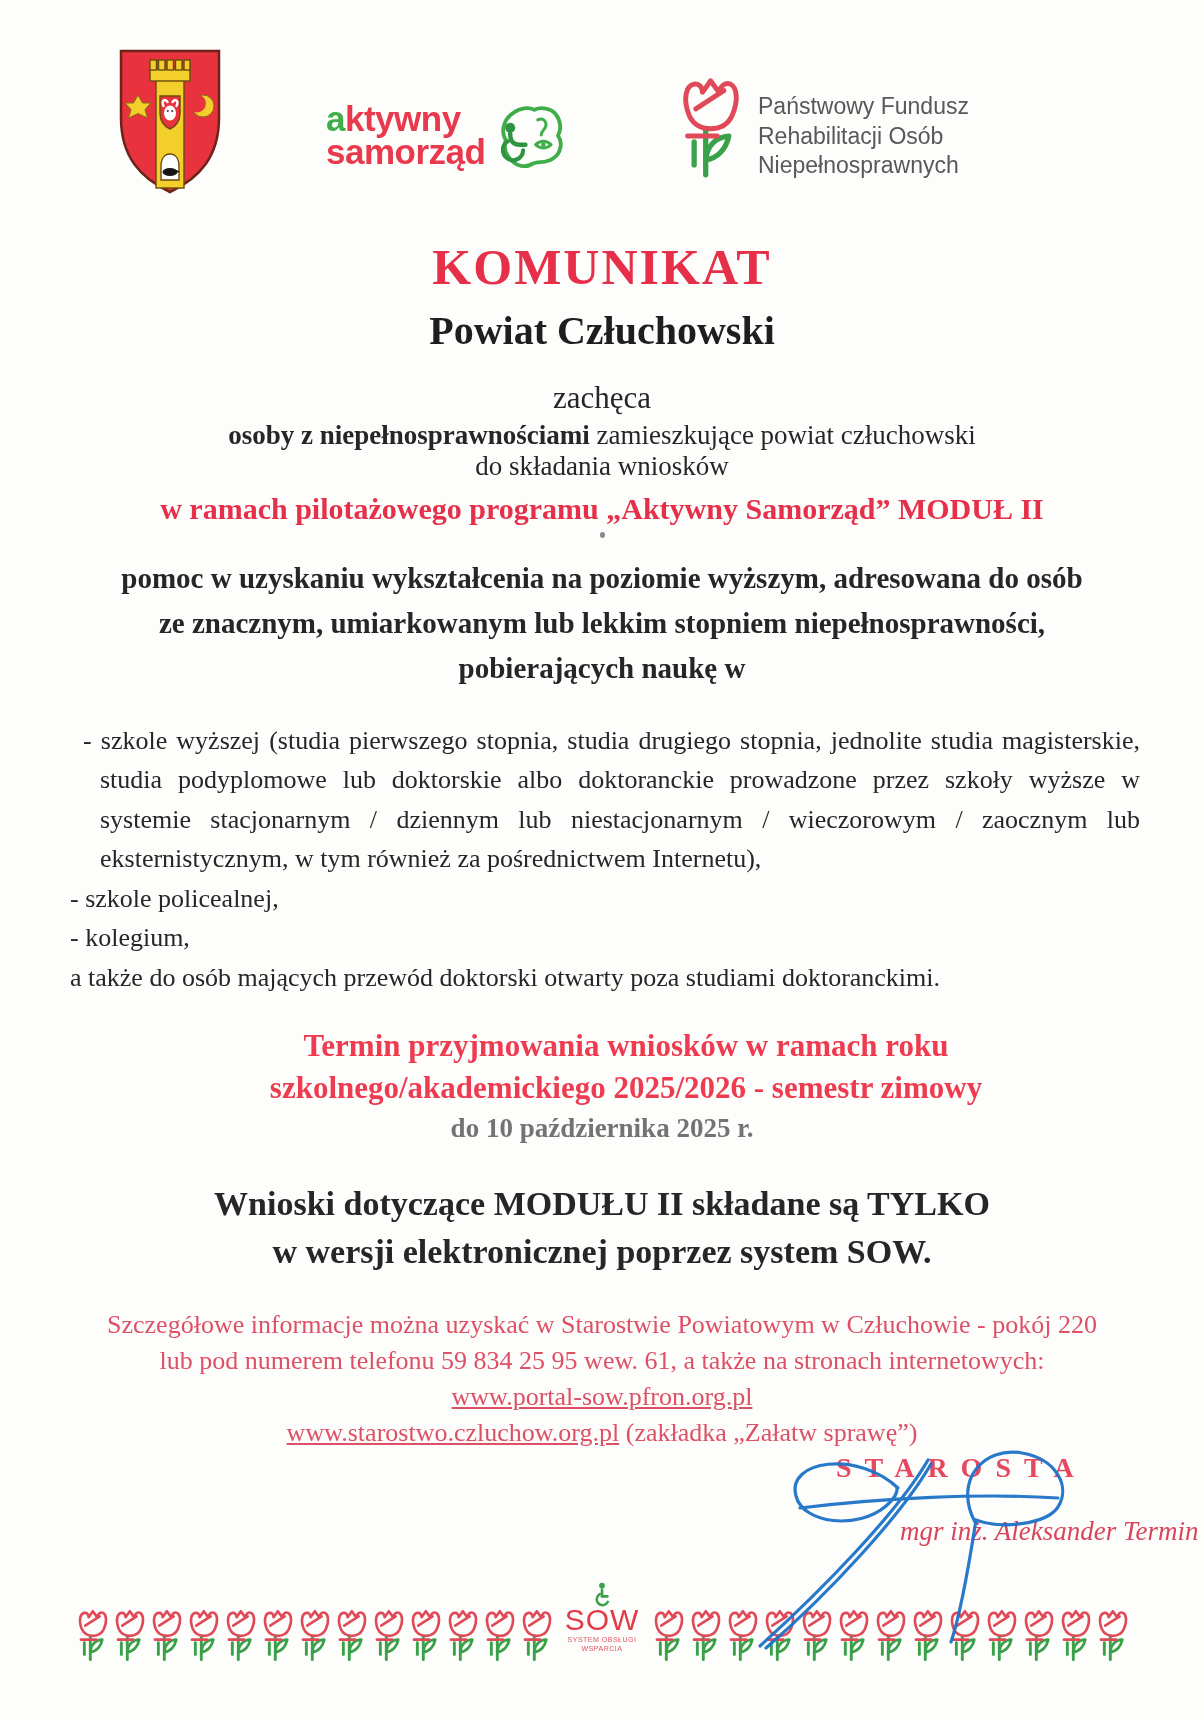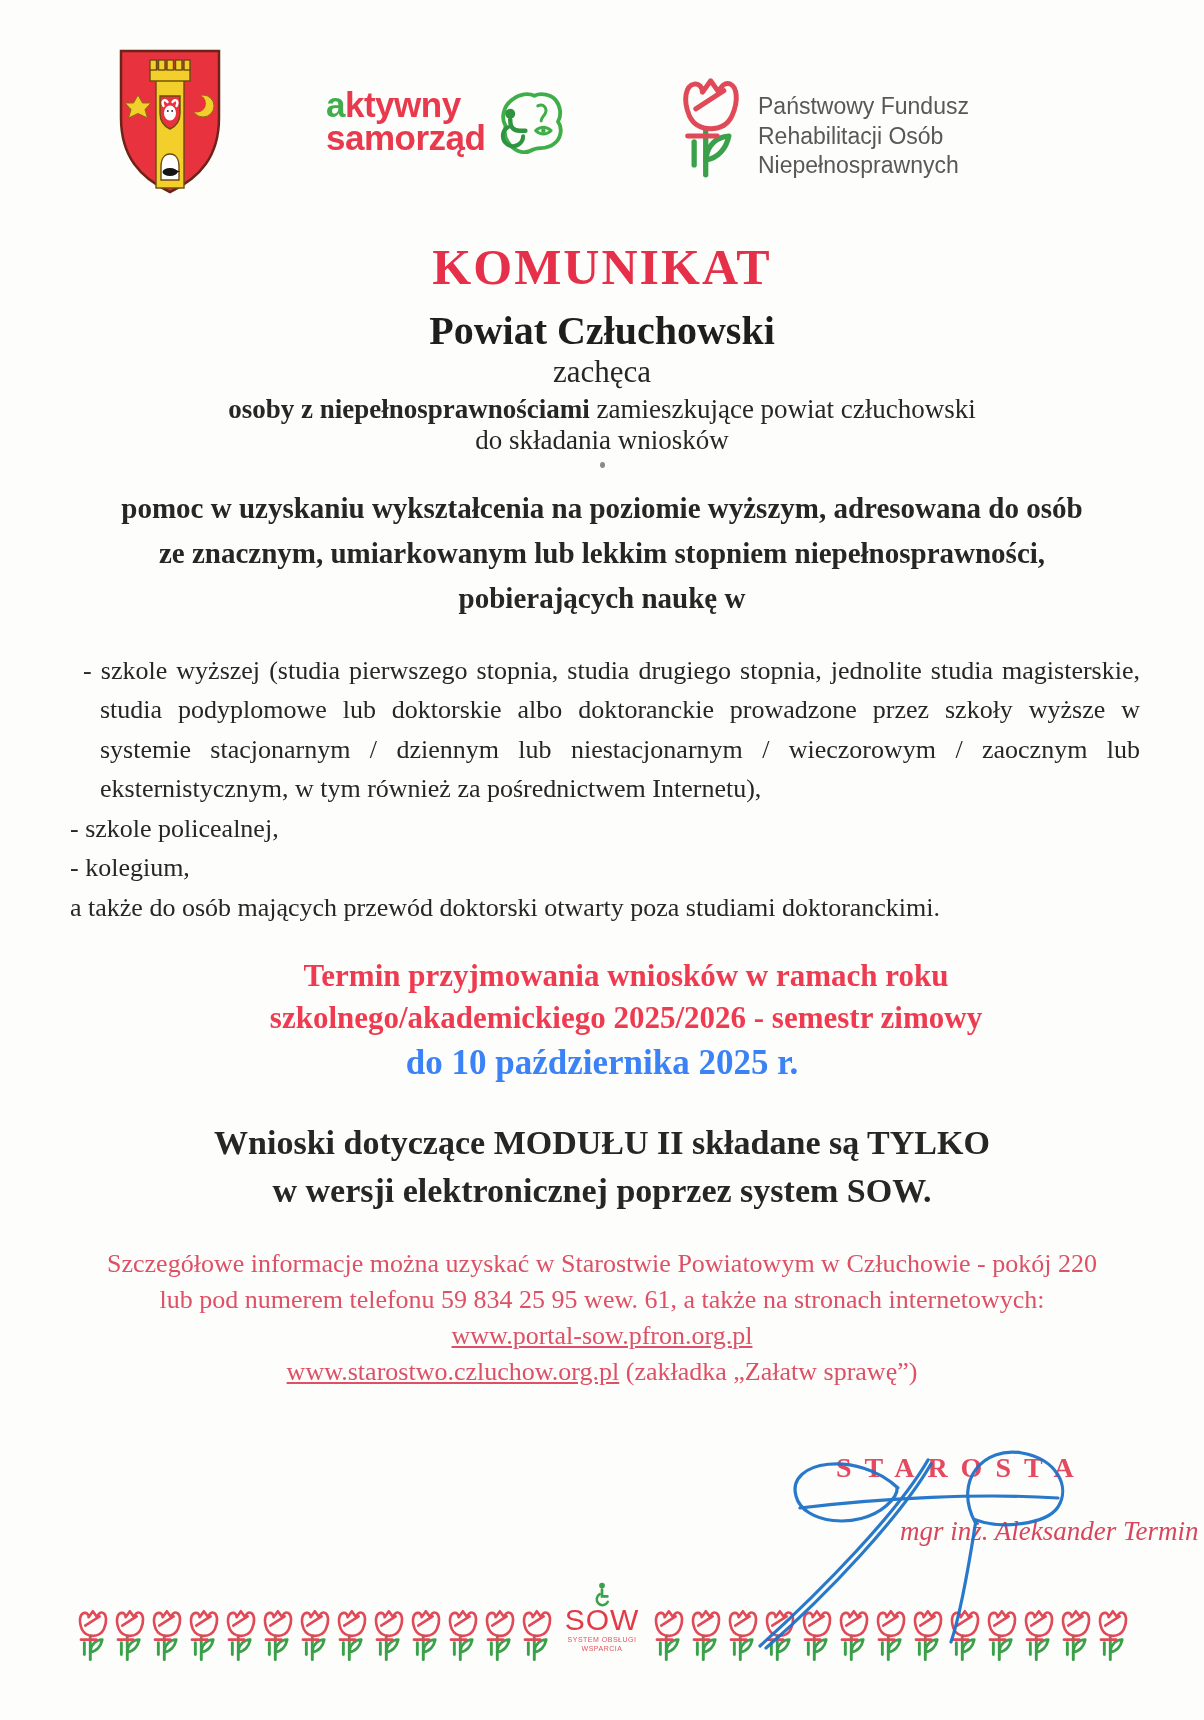--- a/index.html
+++ b/index.html
@@ -22,50 +22,50 @@
     width:1204px;height:1720px;
     margin:0 auto;
     background:#fdfdfb;
     font-family:"Liberation Serif","DejaVu Serif",serif;
     color:var(--text-black);
     overflow:hidden;
   }
   
   .header{position:relative;height:212px;}
   .coat{position:absolute;left:116px;top:46px;}
-  .as-logo{position:absolute;left:326px;top:86px;display:flex;align-items:center;}
+  .as-logo{position:absolute;left:326px;top:100px;display:flex;align-items:center;}
   .as-text{
     font-family:"Liberation Sans","DejaVu Sans",sans-serif;
     font-weight:bold;font-size:35px;line-height:0.95;color:var(--logo-red);
     letter-spacing:-0.5px;
   }
   .as-text .green{color:var(--logo-green);}
   .as-icon{margin-left:10px;transform:translateY(4px);}
   .pfron-logo{position:absolute;left:676px;top:74px;display:flex;align-items:flex-end;}
   .pfron-text{
     margin-left:16px;
     font-family:"Liberation Sans","DejaVu Sans",sans-serif;
     font-size:23px;line-height:1.27;color:var(--pfron-gray);
   }
   
   .c{text-align:center;}
   .komunikat{margin-top:26px;font-size:50px;font-weight:bold;letter-spacing:2px;color:var(--accent-red);}
   .powiat{margin-top:11px;font-size:40px;font-weight:bold;color:#1e1e1e;}
-  .zacheca{margin-top:0;font-size:31px;}
+  .zacheca{margin-top:26px;font-size:31px;}
   .osoby{margin-top:4px;font-size:27px;}
   .osoby b{font-weight:bold;}
   .do-skladania{font-size:27px;text-align:center;}
   .program{margin-top:10px;font-size:30px;font-weight:bold;color:var(--accent-red);}
   .artifact-dot{width:5px;height:6px;border-radius:50%;background:#8a8a8a;margin:6px auto 0;}
   .description{margin-top:18px;font-size:29px;font-weight:bold;line-height:1.55;}
   .list{margin:30px 64px 0 70px;font-size:26px;line-height:1.52;}
   .list .hang{padding-left:30px;text-indent:-17px;text-align:justify;}
   .list .plain{text-align:left;}
   .deadline{margin-top:28px;font-size:31px;font-weight:bold;color:#ee3b50;line-height:1.35;padding-left:48px;}
-  .deadline-date{margin-top:4px;font-size:35px;font-weight:bold;color:#3b82f6;}
+  .deadline-date{margin-top:4px;font-size:27px;font-weight:bold;color:#737373;}
   .sow-notice{margin-top:36px;font-size:34px;font-weight:bold;line-height:1.4;}
   .contact{margin-top:32px;font-size:26px;color:var(--info-red);line-height:1.38;}
   .contact a{color:var(--info-red);text-decoration:underline;}
   
   .sig-area{position:absolute;left:0;top:1430px;width:1204px;height:330px;pointer-events:none;}
   .starosta{
     position:absolute;left:836px;top:22px;
     font-size:28px;font-weight:bold;letter-spacing:13px;color:#e5485f;
   }
   .sig-name{
@@ -159,20 +159,21 @@
         <div>Niepełnosprawnych</div>
       </div>
     </div>
   </div>
 
   <div class="komunikat c">KOMUNIKAT</div>
   <div class="powiat c">Powiat Człuchowski</div>
   <div class="zacheca c">zachęca</div>
   <div class="osoby c"><b>osoby z niepełnosprawnościami</b><span> zamieszkujące powiat człuchowski</span></div>
   <div class="do-skladania c">do składania wniosków</div>
+  <div class="program c">w ramach pilotażowego programu „Aktywny Samorząd” MODUŁ II</div>
   <div class="artifact-dot"></div>
 
   <div class="description c">
     <div>pomoc w uzyskaniu wykształcenia na poziomie wyższym, adresowana do osób</div>
     <div>ze znacznym, umiarkowanym lub lekkim stopniem niepełnosprawności,</div>
     <div>pobierających naukę w</div>
   </div>
 
   <div class="list">
     <div class="hang"><span>-</span>&nbsp;<span>szkole wyższej (studia pierwszego stopnia, studia drugiego stopnia, jednolite studia magisterskie, studia podyplomowe lub doktorskie albo doktoranckie prowadzone przez szkoły wyższe w systemie stacjonarnym / dziennym lub niestacjonarnym / wieczorowym / zaocznym lub eksternistycznym, w tym również za pośrednictwem Internetu),</span></div>

